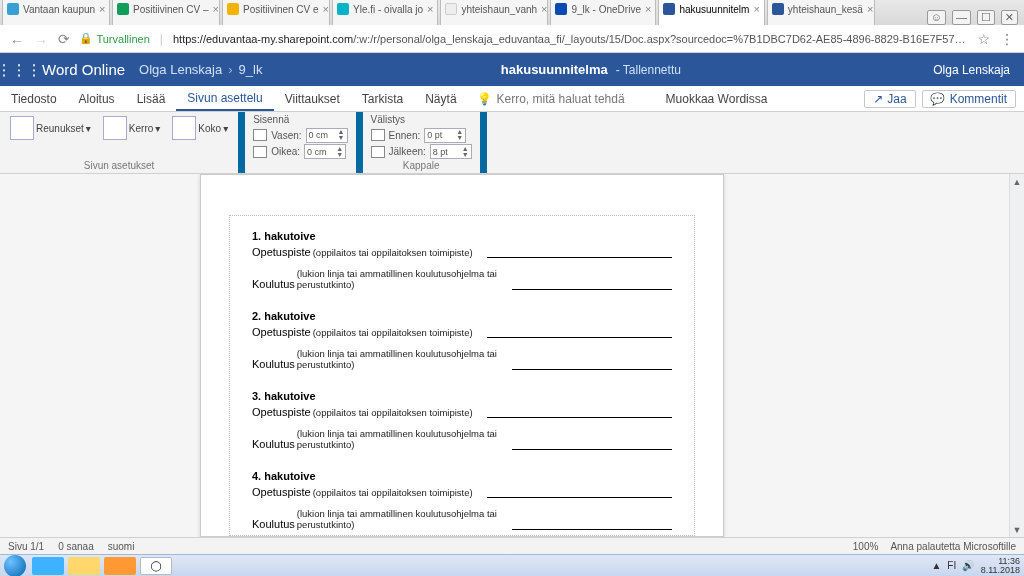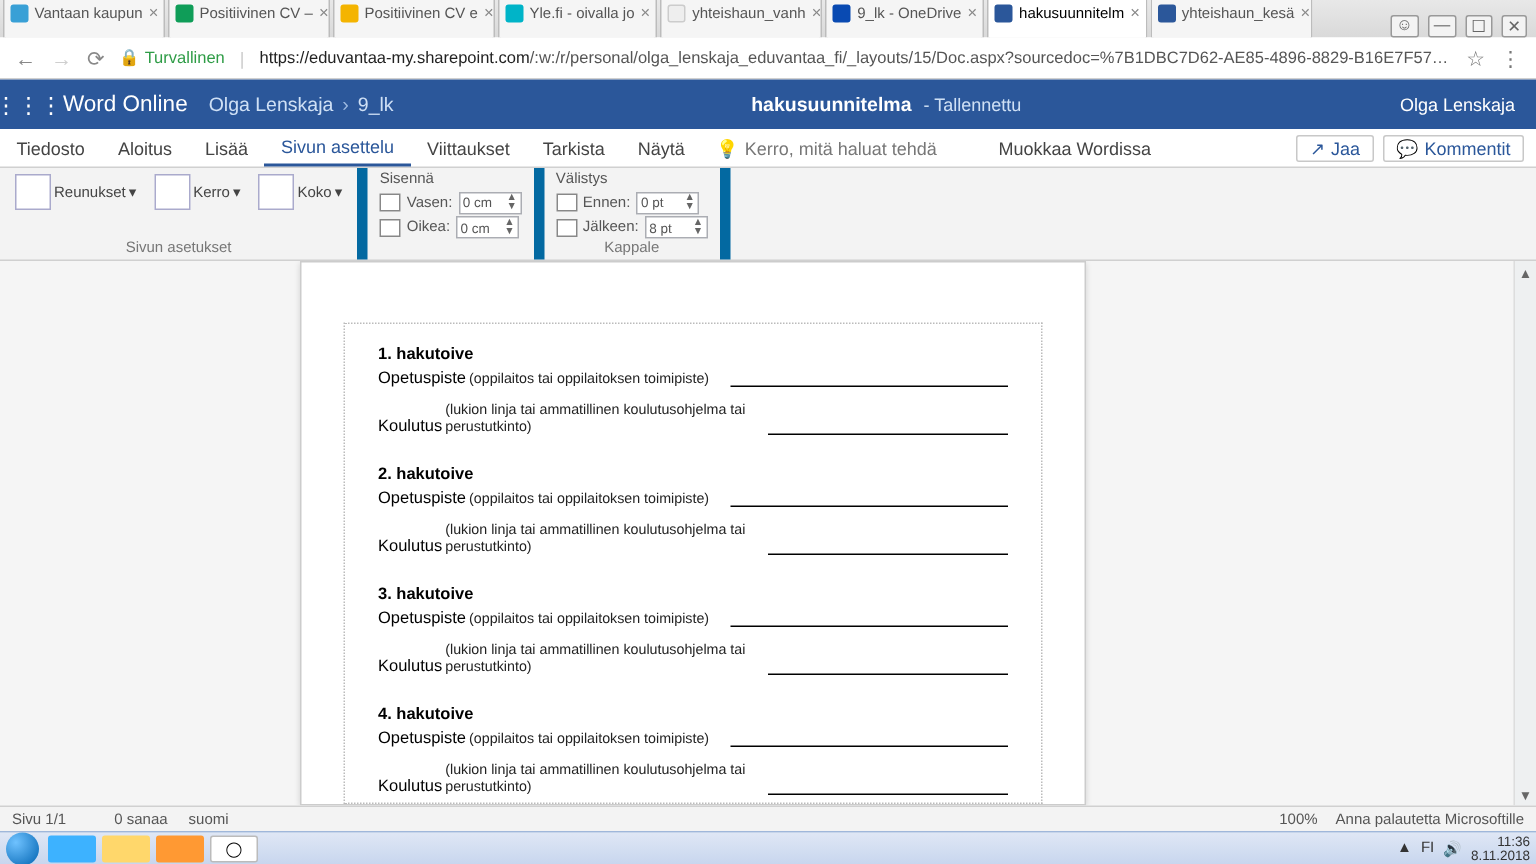--- a/index.html
+++ b/index.html
@@ -303,21 +303,21 @@
       </div>
   </div>
   <div class="scrolltrack">
     <div class="scrollup">▲</div>
     <div class="scrolldn">▼</div>
   </div>
 </div>
 
 <div class="footer-word">
   <span>Sivu 1/1</span>
-  <span style="margin-left:32px">0 sanaa</span>
+  <span style="margin-left:14px">0 sanaa</span>
   <span style="margin-left:14px">suomi</span>
   <div class="r">
     <span>100%</span>
     <span>Anna palautetta Microsoftille</span>
   </div>
 </div>
 
 <div class="taskbar">
   <div class="orb"></div>
   <div class="btn" style="background:#3db2ff"> </div>

